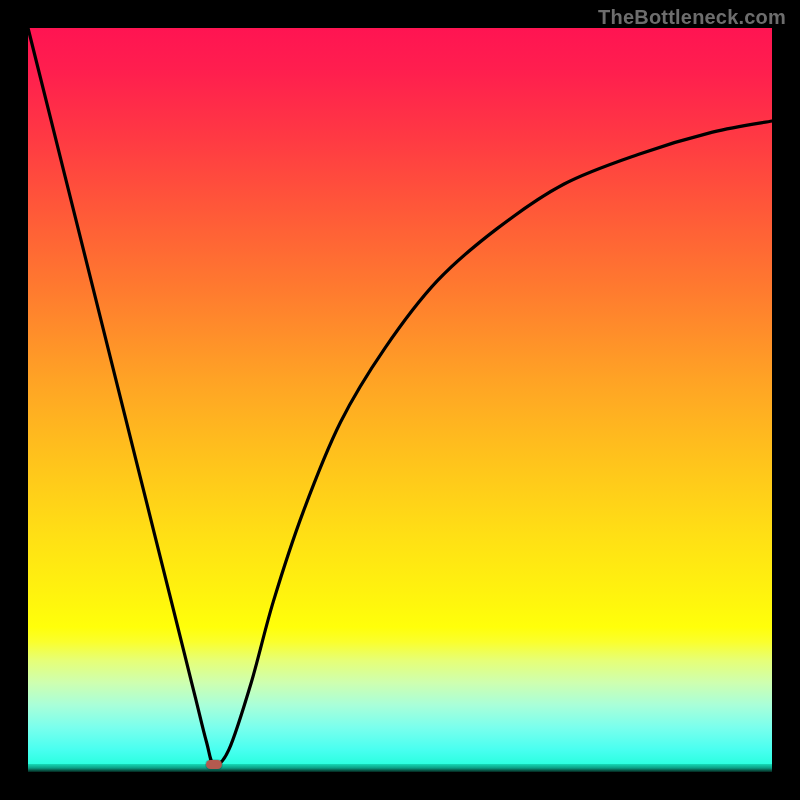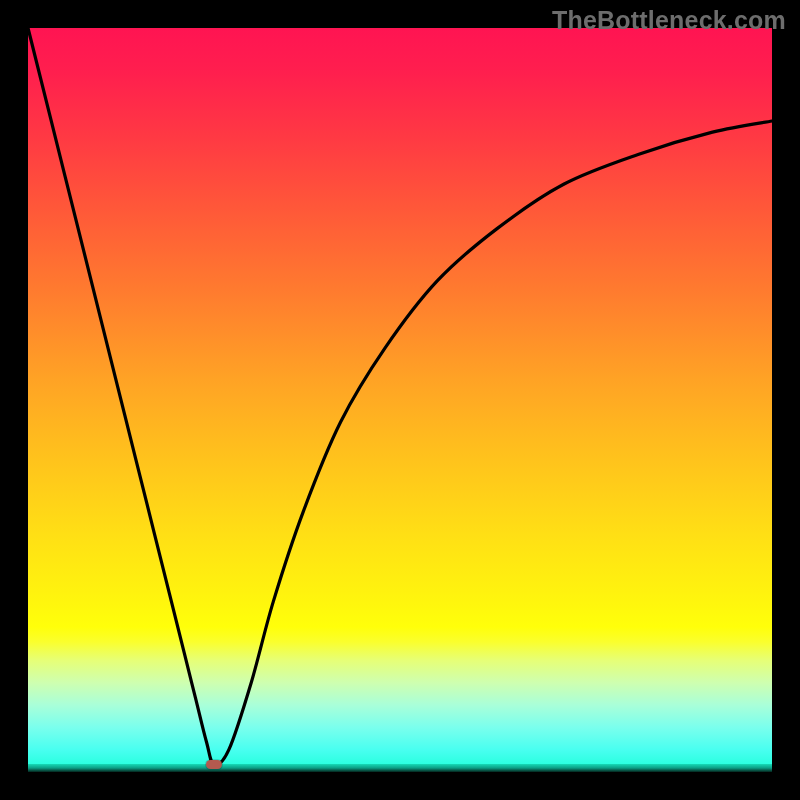--- a/index.html
+++ b/index.html
@@ -71,21 +71,21 @@
     height: 9px;
     background: #b35a4f;
     border-radius: 6px;
     box-shadow: 0 0 0 1px rgba(0,0,0,0.15);
   }
   .watermark {
     position: absolute;
     top: 6px;
     right: 14px;
     font-family: Arial, Helvetica, sans-serif;
-    font-size: 25px;
+    font-size: 20px;
     font-weight: bold;
     color: #6d6d6d;
     letter-spacing: 0.2px;
     user-select: none;
   }
 </style>
 </head>
 <body>
 
 <div class="frame">

